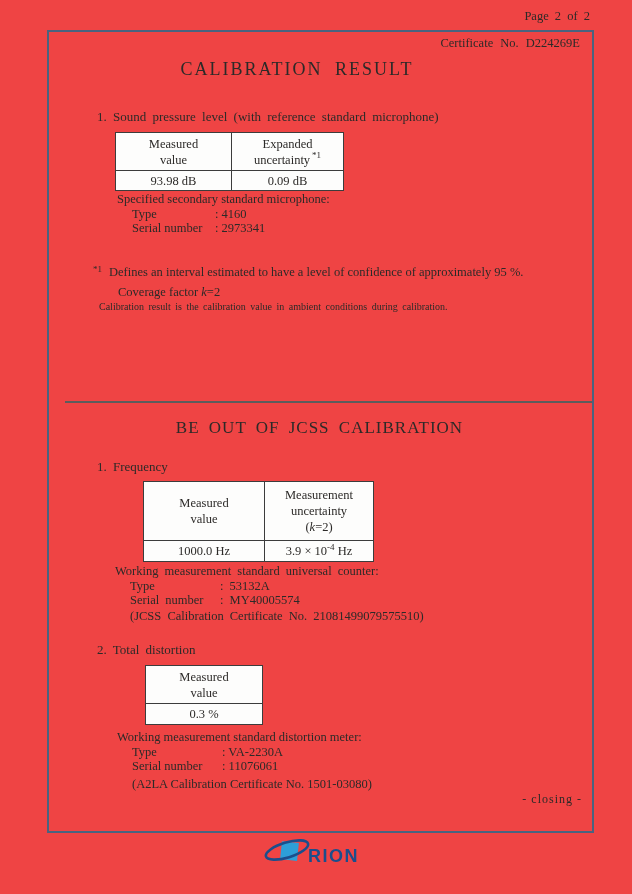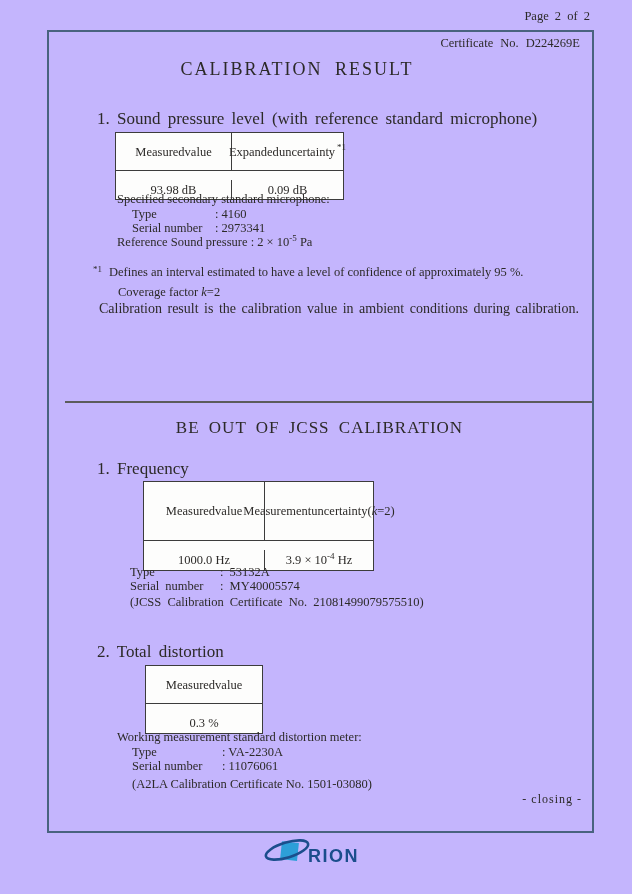--- a/index.html
+++ b/index.html
@@ -1,34 +1,34 @@
 <!DOCTYPE html>
 <html><head>
 <meta charset="utf-8">
 <style>
   html,body{margin:0;padding:0;background:#ffffff;}
   .sheet{
-    position:relative;width:632px;height:894px;background:#c4b5fd;
+    position:relative;width:632px;height:894px;background:#ef4444;
     font-family:"Liberation Serif", serif;color:#2c2a28;overflow:hidden;
   }
   .abs{position:absolute;}
   .border-box{
     position:absolute;left:47px;top:30px;width:543px;height:799px;
     border:2px solid #49637f;background:transparent;
   }
   .page-label{top:9px;right:42px;font-size:12.5px;word-spacing:3px;}
   .cert-no{top:36px;right:52px;font-size:12.5px;word-spacing:4px;}
   .title-main{top:59px;left:47px;width:500px;text-align:center;font-size:18px;letter-spacing:2px;word-spacing:6px;}
-  .h-sec{font-size:17px;word-spacing:3px;}
+  .h-sec{font-size:13px;word-spacing:3px;}
   .heading1{left:97px;top:109px;}
   
   .tbl{position:absolute;border:1.5px solid #3c3c3c;background:#fdfdfc;font-size:12.5px;}
   .tbl .hrow{display:flex;border-bottom:1px solid #3c3c3c;}
-  .tbl .vrow{display:flex;margin-top:9px;}
-  .tbl .cell{box-sizing:border-box;display:flex;flex-direction:row;align-items:center;justify-content:center;text-align:center;line-height:16px;}
+  .tbl .vrow{display:flex;}
+  .tbl .cell{box-sizing:border-box;display:flex;flex-direction:column;align-items:center;justify-content:center;text-align:center;line-height:16px;}
   .tbl .c2{border-left:1px solid #3c3c3c;}
   .tbl1{left:115px;top:132px;}
   .tbl1 .c1{width:115px;} .tbl1 .c2{width:112px;}
   .tbl1 .hrow .cell{height:37px;}
   .tbl1 .vrow .cell{height:19px;}
   .tblf{left:143px;top:481px;}
   .tblf .c1{width:120px;} .tblf .c2{width:109px;}
   .tblf .hrow .cell{height:58px;}
   .tblf .vrow .cell{height:20px;}
   .tbld{left:145px;top:665px;}
@@ -47,21 +47,21 @@
   .spec2 .lab{width:90px;}
   .spec3{left:117px;top:730px;}
   .spec3 .lab{width:90px;}
   .certline{padding-left:15px;margin-top:2px;text-align:center;}
   .spec3 .certline{margin-top:4px;}
   
   .footnote{left:93px;top:262px;font-size:12.5px;line-height:20px;}
   .footnote .fline{display:flex;}
   .footnote .mark{font-size:9px;margin-right:7px;margin-top:-3px;}
   .footnote .cov{padding-left:25px;}
-  .amb-note{left:99px;top:301px;font-size:14px;word-spacing:2px;}
+  .amb-note{left:99px;top:301px;font-size:10px;word-spacing:2px;}
   .divider{left:65px;top:401px;width:527px;height:2px;background:#5c5c5c;}
   .title-sec2{top:418px;left:47px;width:545px;text-align:center;font-size:17px;letter-spacing:1px;word-spacing:4px;}
   .heading-freq{left:97px;top:459px;}
   .heading-dist{left:97px;top:642px;}
   .closing{top:792px;right:50px;font-size:12px;letter-spacing:1px;}
   
   .logo{left:260px;top:835px;width:110px;height:36px;}
   .logo svg{display:block;}
 </style>
 </head>
@@ -99,21 +99,20 @@
   <div class="abs spec spec1">
     <div>Specified secondary standard microphone:</div>
     <div class="row">
       <span class="lab">Type</span>
       <span>: 4160</span>
     </div>
     <div class="row">
       <span class="lab">Serial number</span>
       <span>: 2973341</span>
     </div>
-    <div><span>Reference Sound pressure : 2 × 10</span><sup class="exp">-5</sup><span>  Pa</span></div>
   </div>
 
   <div class="abs footnote">
     <div class="fline">
       <span class="mark">*1</span>
       <span>Defines an interval estimated to have a level of confidence of approximately 95 %.</span>
     </div>
     <div class="cov"><span>Coverage factor </span><span class="ital">k</span><span>=2</span></div>
   </div>
   <div class="abs amb-note">Calibration result is the calibration value in ambient conditions during calibration.</div>
@@ -138,20 +137,21 @@
     </div>
     <div class="vrow">
       <div class="cell c1">1000.0 Hz</div>
       <div class="cell c2">
           <span><span>3.9 × 10</span><sup class="exp">-4</sup><span> Hz</span></span>
         </div>
     </div>
   </div>
 
   <div class="abs spec spec2">
+    <div>Working measurement standard universal counter:</div>
     <div class="row">
       <span class="lab">Type</span>
       <span>: 53132A</span>
     </div>
     <div class="row">
       <span class="lab">Serial number</span>
       <span>: MY40005574</span>
     </div>
     <div class="certline">(JCSS Calibration Certificate No. 21081499079575510)</div>
   </div>

